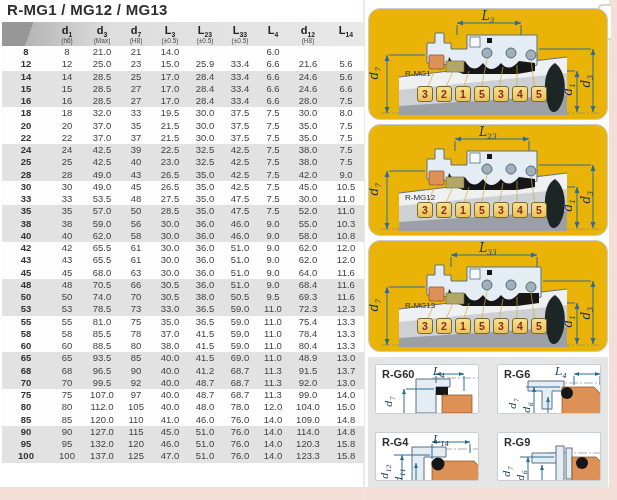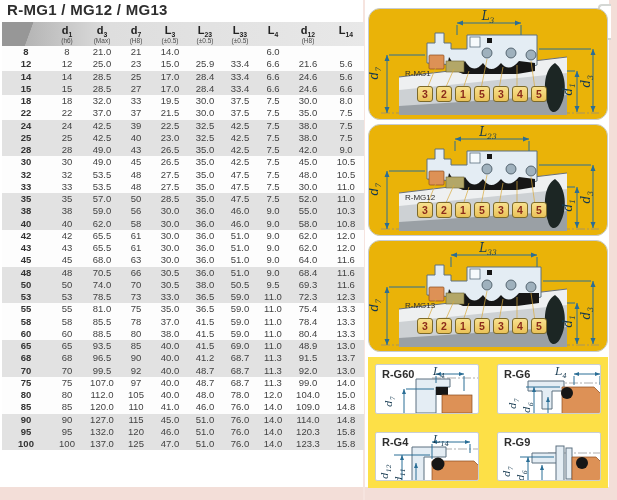--- a/index.html
+++ b/index.html
@@ -44,21 +44,21 @@
   .dim-top { left:0; right:0; top:0; text-align:center; }
   .rot { transform:rotate(-90deg); }
   .part-label { position:absolute; font-size:8px; color:#2b2b2b;text-align:center; }
   .balloon-row { position:absolute; display:flex; gap:3px; }
   .balloon { width:16px; height:16px; border:1px solid #7c6a2a; border-radius:3px;
              background:linear-gradient(#f8e18f,#eac258); color:#8c2b1b; font-weight:bold;
              font-size:10.5px; line-height:14px; text-align:center; }
 
   
   .detail-panel { position:absolute; left:368px; top:357px; width:240px; height:131px;
-                  background:#fde047; padding:7px; display:grid;
+                  background:#e5e5e5; padding:7px; display:grid;
                   grid-template-columns:1fr 1fr; grid-template-rows:1fr 1fr; gap:18px; }
   .detail-box { position:relative; background:#fff; border:1px solid #c9ced3; border-radius:2px; overflow:hidden; }
   .detail-box svg { position:absolute; left:0; top:0; }
   .detail-id { position:absolute; left:6px; top:3px; font-size:11px; font-weight:bold; color:#2e2e2e; }
   .detail-dim { position:absolute; left:56%; top:0; font-family:"DejaVu Serif", serif;
                 font-style:italic; font-size:11px; color:#14384f; }
   .detail-rot { position:absolute; font-family:"DejaVu Serif", serif; font-style:italic;
                 font-size:10px; color:#14384f; transform:rotate(-90deg); white-space:nowrap; }
 
   
@@ -158,31 +158,55 @@
             <td>15</td>
             <td>28.5</td>
             <td>27</td>
             <td>17.0</td>
             <td>28.4</td>
             <td>33.4</td>
             <td>6.6</td>
             <td>24.6</td>
             <td>6.6</td>
           </tr>
+          <tr class="shade">
+            <td class="first">16</td>
+            <td>16</td>
+            <td>28.5</td>
+            <td>27</td>
+            <td>17.0</td>
+            <td>28.4</td>
+            <td>33.4</td>
+            <td>6.6</td>
+            <td>28.0</td>
+            <td>7.5</td>
+          </tr>
           <tr class="light">
             <td class="first">18</td>
             <td>18</td>
             <td>32.0</td>
             <td>33</td>
             <td>19.5</td>
             <td>30.0</td>
             <td>37.5</td>
             <td>7.5</td>
             <td>30.0</td>
             <td>8.0</td>
+          </tr>
+          <tr class="light">
+            <td class="first">20</td>
+            <td>20</td>
+            <td>37.0</td>
+            <td>35</td>
+            <td>21.5</td>
+            <td>30.0</td>
+            <td>37.5</td>
+            <td>7.5</td>
+            <td>35.0</td>
+            <td>7.5</td>
           </tr>
           <tr class="light">
             <td class="first">22</td>
             <td>22</td>
             <td>37.0</td>
             <td>37</td>
             <td>21.5</td>
             <td>30.0</td>
             <td>37.5</td>
             <td>7.5</td>
@@ -228,32 +252,20 @@
           <tr class="light">
             <td class="first">30</td>
             <td>30</td>
             <td>49.0</td>
             <td>45</td>
             <td>26.5</td>
             <td>35.0</td>
             <td>42.5</td>
             <td>7.5</td>
             <td>45.0</td>
-            <td>10.5</td>
-          </tr>
-          <tr class="light">
-            <td class="first">32</td>
-            <td>32</td>
-            <td>53.5</td>
-            <td>48</td>
-            <td>27.5</td>
-            <td>35.0</td>
-            <td>47.5</td>
-            <td>7.5</td>
-            <td>48.0</td>
             <td>10.5</td>
           </tr>
           <tr class="light">
             <td class="first">33</td>
             <td>33</td>
             <td>53.5</td>
             <td>48</td>
             <td>27.5</td>
             <td>35.0</td>
             <td>47.5</td>

